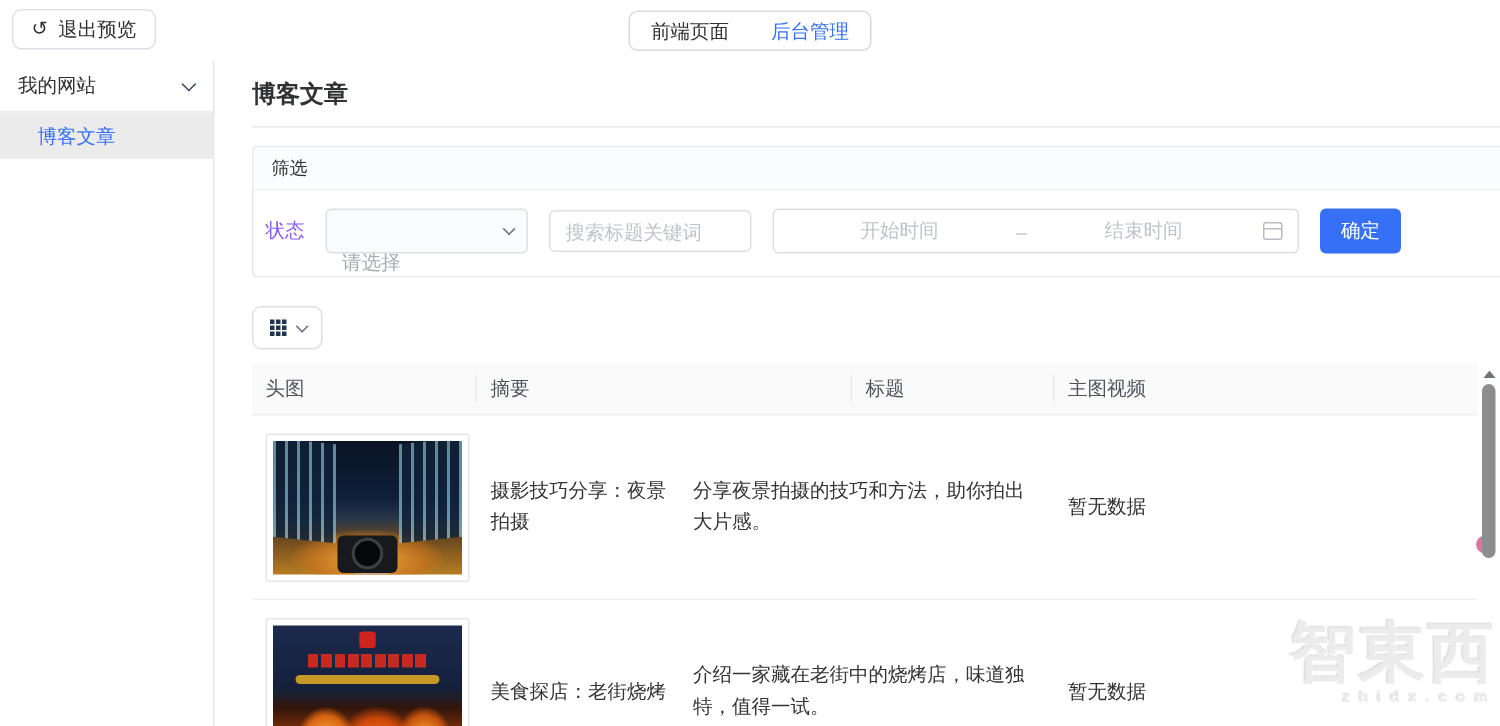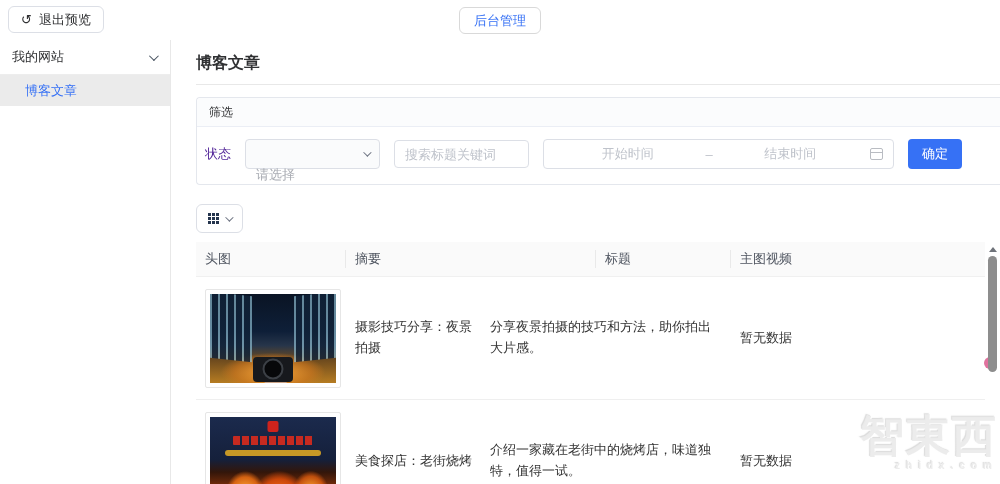--- a/index.html
+++ b/index.html
@@ -14,39 +14,39 @@
   .exit-icon { font-family:"DejaVu Sans",sans-serif; font-size:13px; color:#303133; }
   .seg { margin:0 auto; height:27px; display:flex; align-items:center;
     border:1px solid #d9d9d9; border-radius:6px; background:#fff; }
   .seg span { padding:0 14px; font-size:13px; line-height:25px; cursor:pointer; }
   .seg .active { color:var(--accent); }
 
   :root { --accent:#3671f5; --border:#e8e8e8; }
 
   
   .layout { display:flex; height:444px; }
-  .sidebar { width:171px; flex-shrink:0; border-right:1px solid var(--border); }
+  .sidebar { width:143px; flex-shrink:0; border-right:1px solid var(--border); }
   .side-head { height:35px; display:flex; align-items:center; justify-content:space-between;
     padding:0 14px 0 12px; border-bottom:1px solid #ededed; font-size:13px; color:#303133; cursor:pointer; }
   .chev { width:7px; height:7px; border-right:1.6px solid #44505e; border-bottom:1.6px solid #44505e;
     transform:rotate(45deg) translateY(-2px); }
   .side-item { height:31px; line-height:31px; padding-left:25px; background:#ebebeb;
     color:var(--accent); font-size:13px; cursor:pointer; }
 
   .main { flex:1; padding-left:25px; position:relative; min-width:0; }
   .page-title-wrap { padding:13px 0 10px; border-bottom:1px solid var(--border); }
   .page-title { font-size:16px; font-weight:bold; color:#303133; }
 
   
   .filter-card { margin-top:12px; border:1px solid #e4e7ed; border-right:none;
     border-radius:4px 0 0 4px; }
   .filter-head { height:29px; line-height:29px; padding:0 12px; font-size:12px; color:#303133;
     background:#fbfcfd; border-bottom:1px solid #ebeef5; border-radius:4px 0 0 0; }
   .filter-body { display:flex; align-items:center; gap:14px; padding:12px 10px 15px 8px; }
-  .f-label { font-size:13px; color:#4c1d95;text-align:right; }
+  .f-label { font-size:13px; color:#8b5cf6;text-align:right; }
   .select-box { width:135px; height:30px; border:1px solid #dcdfe6; border-radius:4px;
     background:#fafbfc; display:flex; align-items:center; padding:0 10px; cursor:pointer; }
   .select-box .ph { flex:1; font-size:13px; color:#a8abb2;margin-top:42px; }
   .chev-sm { width:6px; height:6px; border-right:1.4px solid #6b7280; border-bottom:1.4px solid #6b7280;
     transform:rotate(45deg) translateY(-2px); }
   .kw-input { width:135px; height:28px; border:1px solid #dcdfe6; border-radius:4px;
     padding:0 10px; font-size:13px; color:#303133; outline:none;
     font-family:"Liberation Sans","DejaVu Sans",sans-serif; }
   .kw-input::placeholder { color:#bfc3cb; }
   .date-range { width:351px; height:30px; border:1px solid #dcdfe6; border-radius:4px;
@@ -128,20 +128,21 @@
 </style>
 </head>
 <body>
 
 <div class="topbar">
   <button class="exit-btn">
     <span class="exit-icon">↺</span>
     <span>退出预览</span>
   </button>
   <div class="seg">
+    <span>前端页面</span>
     <span class="active">后台管理</span>
   </div>
 </div>
 
 <div class="layout">
 
   <div class="sidebar">
     <div class="side-head">
       <span>我的网站</span>
       <span class="chev"></span>

